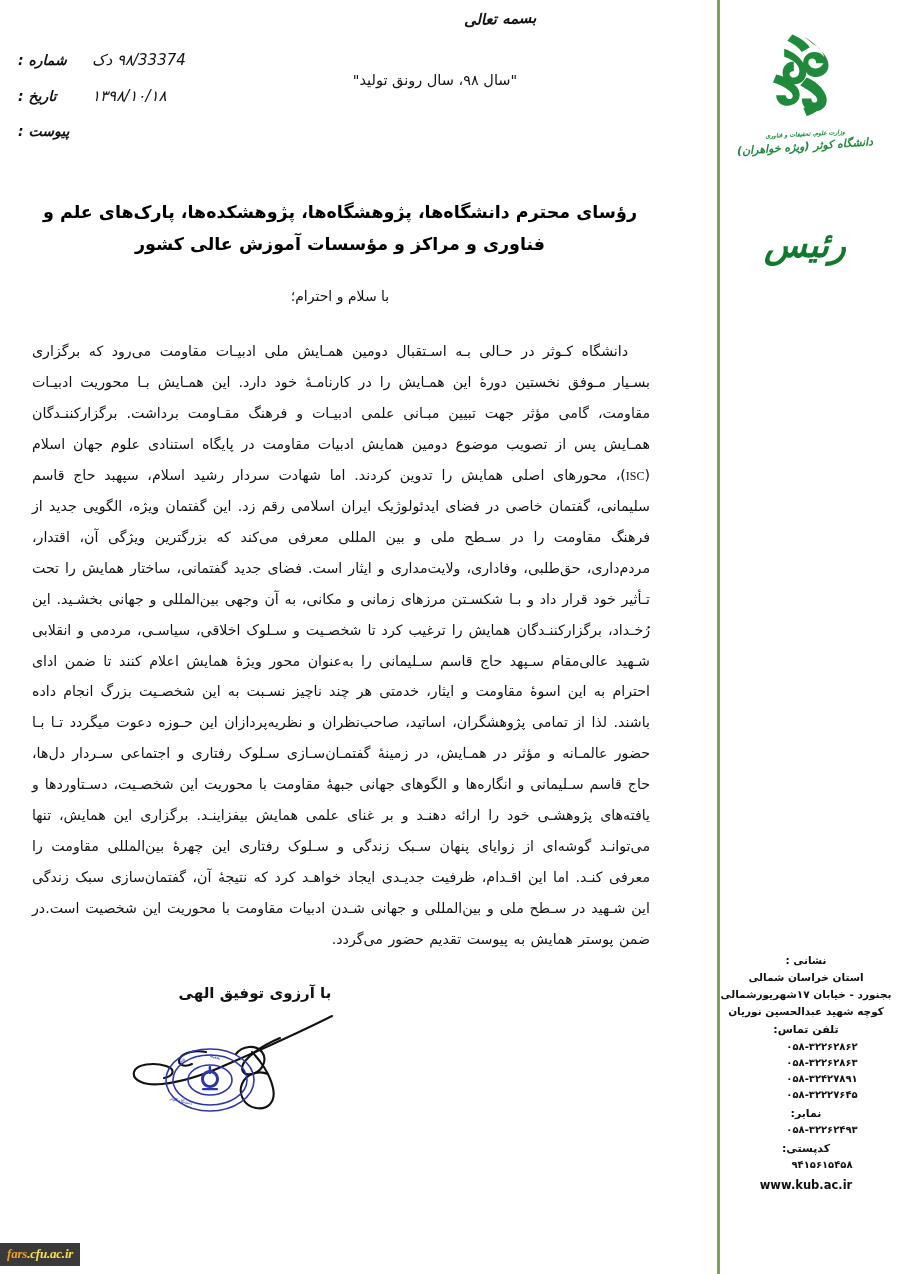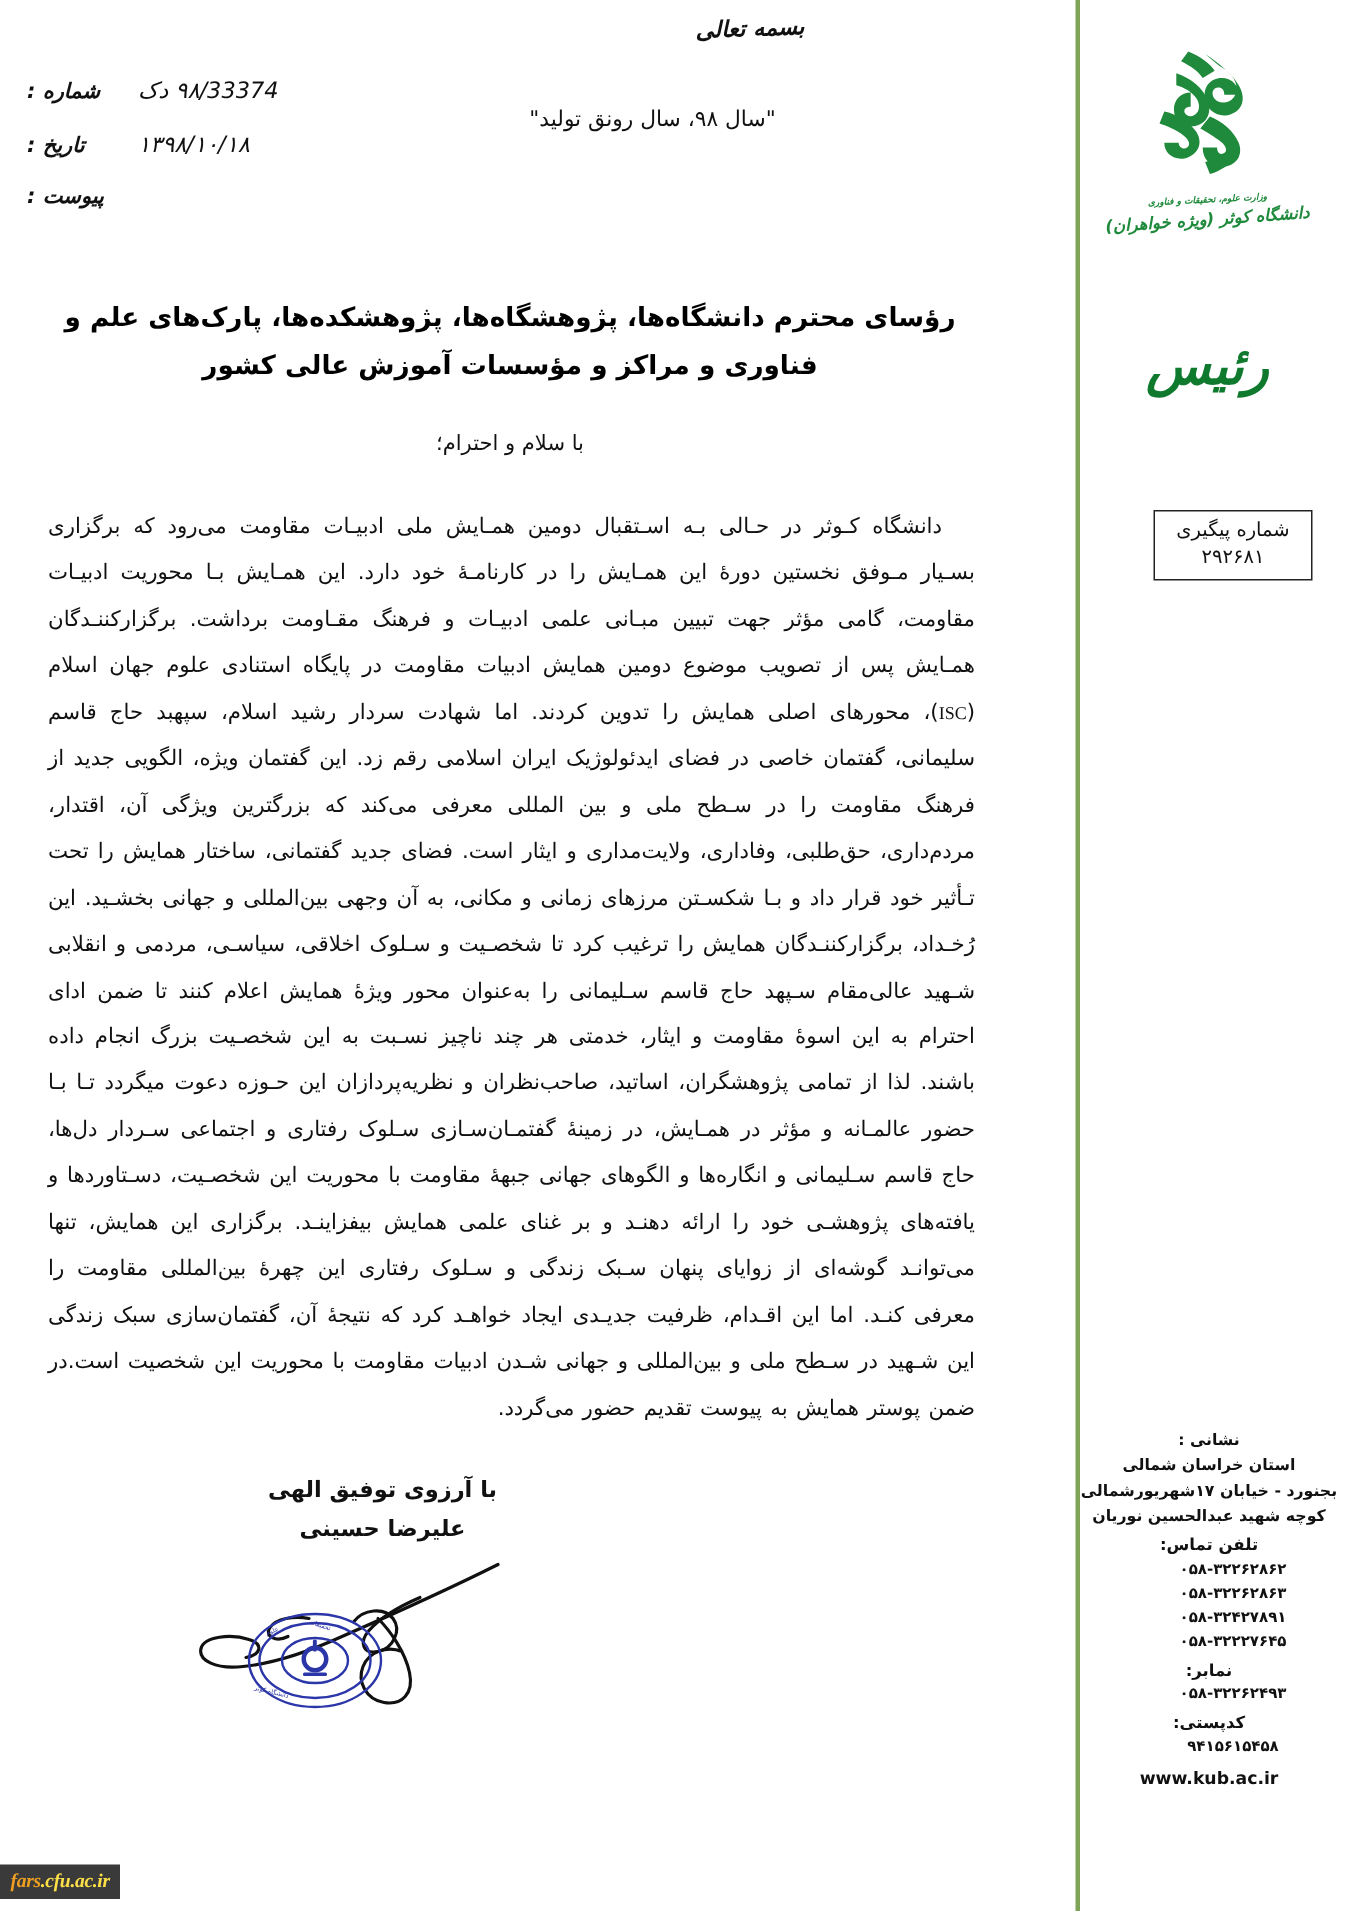--- a/index.html
+++ b/index.html
@@ -291,21 +291,20 @@
     <div class="title">رؤسای محترم دانشگاه‌ها، پژوهشگاه‌ها، پژوهشکده‌ها، پارک‌های علم و فناوری و مراکز و مؤسسات آموزش عالی کشور</div>
 
     <div class="greeting">با سلام و احترام؛</div>
 
     <div class="body-text">
       <p class="last"><span>دانشگاه کـوثر در حـالی بـه اسـتقبال دومین همـایش ملی ادبیـات مقاومت می‌رود که برگزاری بسـیار مـوفق نخستین دورهٔ این همـایش را در کارنامـهٔ خود دارد. این همـایش بـا محوریت ادبیـات مقاومت، گامی مؤثر جهت تبیین مبـانی علمی ادبیـات و فرهنگ مقـاومت برداشت. برگزارکننـدگان همـایش پس از تصویب موضوع دومین همایش ادبیات مقاومت در پایگاه استنادی علوم جهان اسلام (</span><span class="latin">ISC</span><span>)، محورهای اصلی همایش را تدوین کردند. اما شهادت سردار رشید اسلام، سپهبد حاج قاسم سلیمانی، گفتمان خاصی در فضای ایدئولوژیک ایران اسلامی رقم زد. این گفتمان ویژه، الگویی جدید از فرهنگ مقاومت را در سـطح ملی و بین المللی معرفی می‌کند که بزرگترین ویژگی آن، اقتدار، مردم‌داری، حق‌طلبی، وفاداری، ولایت‌مداری و ایثار است. فضای جدید گفتمانی، ساختار همایش را تحت تـأثیر خود قرار داد و بـا شکسـتن مرزهای زمانی و مکانی، به آن وجهی بین‌المللی و جهانی بخشـید. این رُخـداد، برگزارکننـدگان همایش را ترغیب کرد تا شخصـیت و سـلوک اخلاقی، سیاسـی، مردمی و انقلابی شـهید عالی‌مقام سـپهد حاج قاسم سـلیمانی را به‌عنوان محور ویژهٔ همایش اعلام کنند تا ضمن ادای احترام به این اسوهٔ مقاومت و ایثار، خدمتی هر چند ناچیز نسـبت به این شخصـیت بزرگ انجام داده باشند. لذا از تمامی پژوهشگران، اساتید، صاحب‌نظران و نظریه‌پردازان این حـوزه دعوت میگردد تـا بـا حضور عالمـانه و مؤثر در همـایش، در زمینهٔ گفتمـان‌سـازی سـلوک رفتاری و اجتماعی سـردار دل‌ها، حاج قاسم سـلیمانی و انگاره‌ها و الگوهای جهانی جبههٔ مقاومت با محوریت این شخصـیت، دسـتاوردها و یافته‌های پژوهشـی خود را ارائه دهنـد و بر غنای علمی همایش بیفزاینـد. برگزاری این همایش، تنها می‌توانـد گوشه‌ای از زوایای پنهان سـبک زندگی و سـلوک رفتاری این چهرهٔ بین‌المللی مقاومت را معرفی کنـد. اما این اقـدام، ظرفیت جدیـدی ایجاد خواهـد کرد که نتیجهٔ آن، گفتمان‌سازی سبک زندگی این شـهید در سـطح ملی و بین‌المللی و جهانی شـدن ادبیات مقاومت با محوریت این شخصیت است.در ضمن پوستر همایش به پیوست تقدیم حضور می‌گردد.</span></p>
     </div>
 
     <div class="sign">
       <div class="sign-line">با آرزوی توفیق الهی</div>
-      <div class="sign-line">علیرضا حسینی</div>
 
       <div class="sign-graphic">
         <svg class="sign-svg" width="290" height="110" viewBox="0 0 290 110">
           <g fill="none" stroke="#111" stroke-width="2.1" stroke-linecap="round">
             <path d="M222 8 C190 24,150 42,118 56 C96 66,72 74,52 76 C34 78,22 72,24 64 C26 56,44 54,56 58 C66 61,64 68,54 70"></path>
             <path d="M170 30 C156 36,143 44,136 52 C129 60,132 68,142 66 C152 64,158 52,152 44 C146 36,132 38,126 46"></path>
             <path d="M142 44 C150 52,160 66,163 80 C166 94,158 102,146 100 C134 98,128 86,132 76 C136 66,148 62,158 66"></path>
             <path d="M96 44 C86 42,74 44,70 50 C66 56,74 60,82 56"></path>
           </g>
         </svg>
@@ -356,24 +355,20 @@
           <path d="M44 8 C54 12,62 18,66 24 L56 30 C52 24,46 20,38 16 Z"></path>
           <path d="M86 96 C78 102,70 108,62 110 L58 100 C66 98,74 94,80 90 Z"></path>
         </g>
       </svg>
       <div class="logo-sub1">وزارت علوم، تحقیقات و فناوری</div>
       <div class="logo-sub2">دانشگاه کوثر (ویژه خواهران)</div>
     </div>
 
     <div class="rais">رئیس</div>
 
-    <div class="track-box">
-      <div class="track-label">شماره پیگیری</div>
-      <div class="track-value">۲۹۲۶۸۱</div>
-    </div>
 
     <div class="addr">
       <div class="addr-h">نشانی :</div>
       <div class="addr-line">استان خراسان  شمالی</div>
       <div class="addr-line">بجنورد - خیابان ۱۷شهریورشمالی</div>
       <div class="addr-line">کوچه شهید عبدالحسین نوریان</div>
 
       <div class="addr-sub">تلفن تماس:</div>
       <div class="addr-num">۰۵۸-۳۲۲۶۲۸۶۲</div>
       <div class="addr-num">۰۵۸-۳۲۲۶۲۸۶۳</div>

